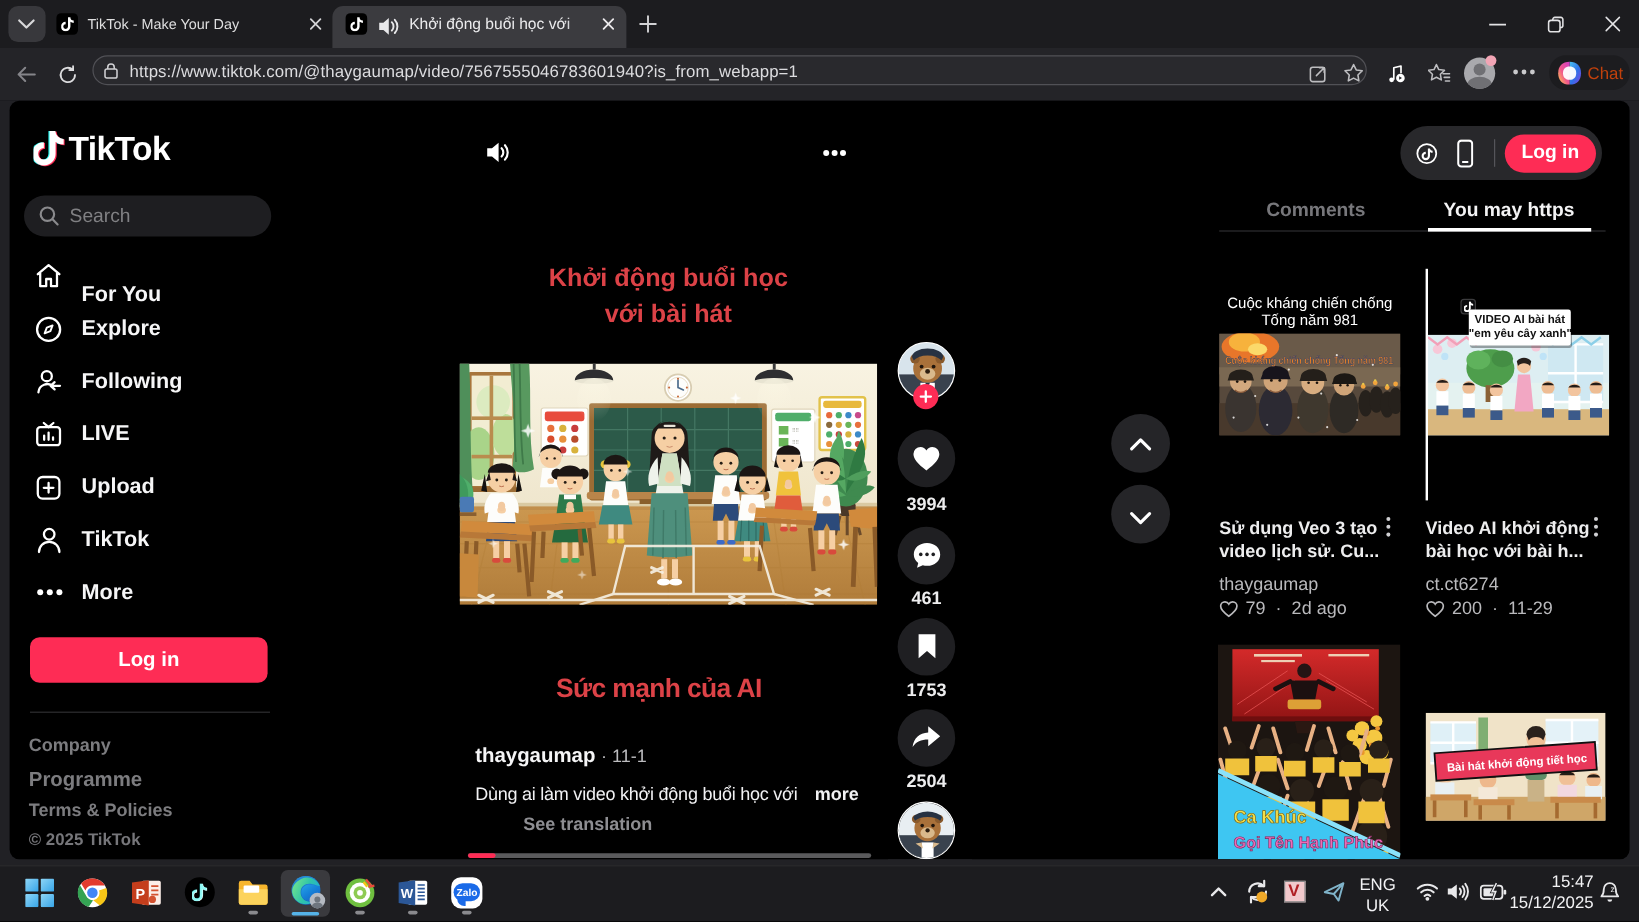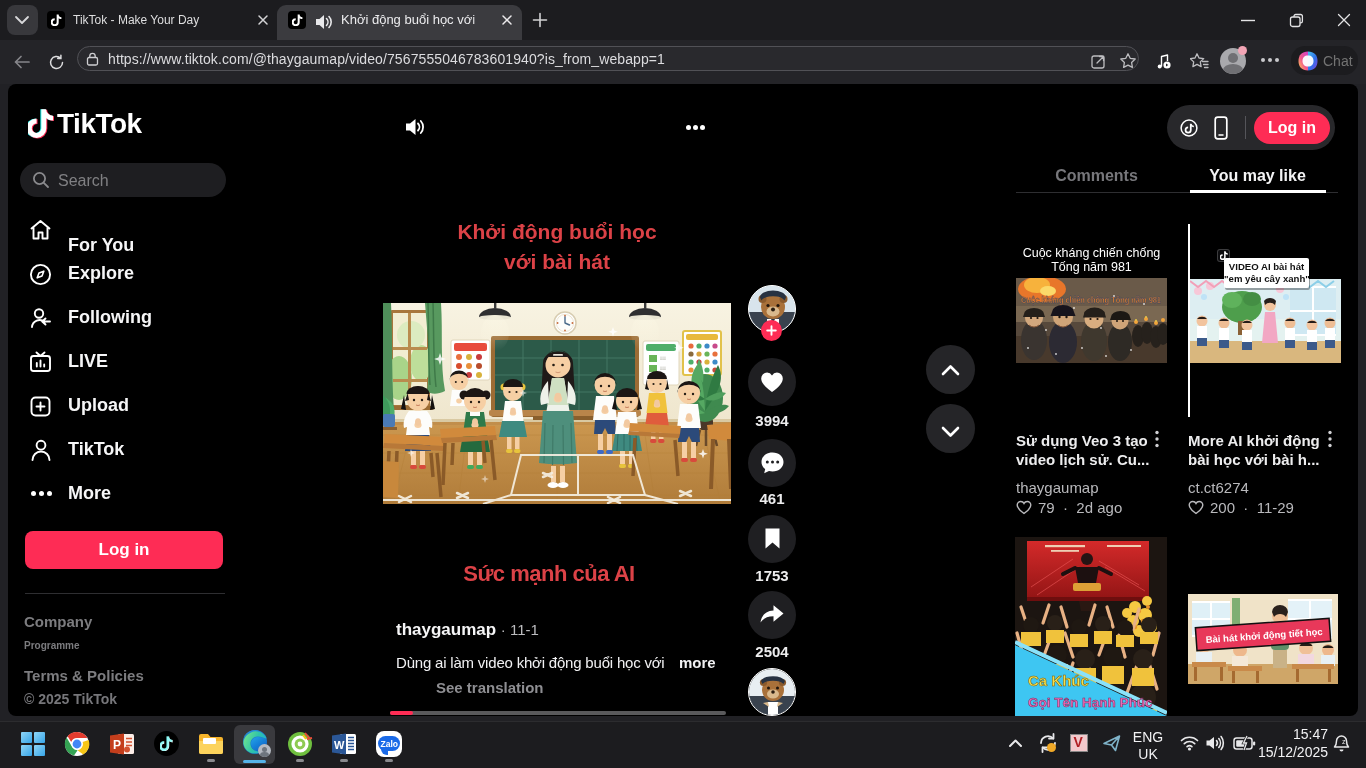--- a/index.html
+++ b/index.html
@@ -105,21 +105,21 @@
       <linearGradient id="cp2" x1="0" y1="1" x2="1" y2="0">
         <stop offset="0" stop-color="#ffd24a"></stop>
         <stop offset="0.45" stop-color="#f2598a"></stop>
         <stop offset="1" stop-color="#d23fc8"></stop>
       </linearGradient>
     </defs>
  <path d="M11 1.5 C17 1.5 20.5 5 20.5 11 C20.5 17 17 20.5 11 20.5 z" fill="url(#cp1)"></path>
  <path d="M11 1.5 C5 1.5 1.5 5 1.5 11 C1.5 17 5 20.5 11 20.5 z" fill="url(#cp2)"></path>
  <path d="M11 5.5 C14.5 5.5 16.5 7.5 16.5 11 C16.5 14.5 14.5 16.5 11 16.5 C7.5 16.5 5.5 14.5 5.5 11 C5.5 7.5 7.5 5.5 11 5.5z" fill="#fff" opacity="0.95"></path>
 </svg>
-<div class="abs" style="left:1323px;top:53px;font-size:14px;color:#737373;">Chat</div>
+<div class="abs" style="left:1323px;top:53px;font-size:14px;color:#c2410c;">Chat</div>
 
 <div class="abs" style="left:0;top:84px;width:1366px;height:637px;background:#212125;"></div>
 <div class="abs" style="left:8px;top:84px;width:1350px;height:632px;background:#000;border-radius:8px;"></div>
 
 <div id="sidebar">
 <svg class="abs" style="left:28px;top:106px" width="26" height="34" viewBox="0 0 24 28">
  <path d="M16.7 1.2 h-4.4 v17.6 a4.4 4.4 0 1 1 -4.4 -4.4 v-4.6 a9 9 0 1 0 9 9 v-9.2 a10.6 10.6 0 0 0 6.2 2.1 v-4.4 a6.4 6.4 0 0 1 -6.4 -6.1 z" fill="#25f4ee" transform="translate(-0.9,0)"></path>
  <path d="M16.7 1.2 h-4.4 v17.6 a4.4 4.4 0 1 1 -4.4 -4.4 v-4.6 a9 9 0 1 0 9 9 v-9.2 a10.6 10.6 0 0 0 6.2 2.1 v-4.4 a6.4 6.4 0 0 1 -6.4 -6.1 z" fill="#fe2c55" transform="translate(0.9,0.5)"></path>
  <path d="M16.7 1.2 h-4.4 v17.6 a4.4 4.4 0 1 1 -4.4 -4.4 v-4.6 a9 9 0 1 0 9 9 v-9.2 a10.6 10.6 0 0 0 6.2 2.1 v-4.4 a6.4 6.4 0 0 1 -6.4 -6.1 z" fill="#fff"></path>
 </svg>
@@ -163,21 +163,21 @@
     </svg>
 <div class="abs" style="left:68px;top:439px;font-size:18px;font-weight:bold;color:#f6f6f7;">TikTok</div>
 <div class="abs" style="left:31px;top:491px;width:5px;height:5px;border-radius:50%;background:#fff;"></div>
 <div class="abs" style="left:39px;top:491px;width:5px;height:5px;border-radius:50%;background:#fff;"></div>
 <div class="abs" style="left:47px;top:491px;width:5px;height:5px;border-radius:50%;background:#fff;"></div>
 <div class="abs" style="left:68px;top:483px;font-size:18px;font-weight:bold;color:#f6f6f7;">More</div>
 
 <div class="abs" style="left:25px;top:531px;width:198px;height:38px;background:#fe2c55;border-radius:8px;text-align:center;line-height:38px;font-size:17px;font-weight:bold;color:#fff;">Log in</div>
 <div class="abs" style="left:25px;top:593px;width:200px;height:1px;background:#2e2e31;"></div>
 <div class="abs" style="left:24px;top:613px;font-size:15px;font-weight:bold;color:#7c7c7f;">Company</div>
-<div class="abs" style="left:24px;top:640px;font-size:10px;font-weight:bold;color:#7c7c7f;">Programme</div>
+<div class="abs" style="left:24px;top:640px;font-size:17px;font-weight:bold;color:#7c7c7f;">Programme</div>
 <div class="abs" style="left:24px;top:667px;font-size:15px;font-weight:bold;color:#7c7c7f;">Terms &amp; Policies</div>
 <div class="abs" style="left:24px;top:691px;font-size:14px;font-weight:bold;color:#76767a;">© 2025 TikTok</div>
 </div>
 
 <div id="player">
 <svg class="abs" id="classroom" style="left:383px;top:303px" width="348" height="201" viewBox="0 0 348 201">
  <defs>
   <linearGradient id="wall" x1="0" y1="0" x2="0" y2="1">
           <stop offset="0" stop-color="#f8f3e2"></stop>
           <stop offset="1" stop-color="#efe6cd"></stop>
@@ -620,21 +620,21 @@
       <path d="M11.6 4.7 h-1.7 v6.3 a1.75 1.75 0 1 1 -1.75 -1.75 v-1.75 a3.5 3.5 0 1 0 3.5 3.5 v-3.4 a4 4 0 0 0 2.2 0.75 v-1.7 a2.4 2.4 0 0 1 -2.25 -1.95 z" fill="#fff"></path>
     </svg>
 <svg class="abs" style="left:1214px;top:116px" width="14" height="24" viewBox="0 0 14 24">
       <rect x="1.2" y="1.2" width="11.6" height="21.6" rx="2.6" stroke="#fff" stroke-width="1.7" fill="none"></rect>
       <path d="M5 19 h4" stroke="#fff" stroke-width="1.5" stroke-linecap="round"></path>
     </svg>
 <div class="abs" style="left:1245px;top:116px;width:1px;height:23px;background:#55555a;"></div>
 <div class="abs" style="left:1254px;top:112px;width:76px;height:32px;background:#fe2c55;border-radius:16px;text-align:center;line-height:32px;font-size:16px;font-weight:bold;color:#fff;">Log in</div>
 
 <div class="abs" style="left:1016px;top:167px;width:161px;text-align:center;font-size:16px;font-weight:bold;color:#77777b;">Comments</div>
-<div class="abs" style="left:1177px;top:167px;width:161px;text-align:center;font-size:16px;font-weight:bold;color:#f3f3f4;">You may like</div>
+<div class="abs" style="left:1177px;top:167px;width:161px;text-align:center;font-size:16px;font-weight:bold;color:#f3f3f4;">You may https</div>
 <div class="abs" style="left:1016px;top:192px;width:322px;height:1px;background:#2e2e31;"></div>
 <div class="abs" style="left:1190px;top:190px;width:136px;height:2.5px;background:#fff;"></div>
 
 <div class="abs" style="left:1016px;top:246px;width:151px;text-align:center;font-size:12.5px;color:#fff;line-height:14px;">Cuộc kháng chiến chống<br>Tống năm 981</div>
 <svg class="abs" style="left:1016px;top:278px" width="151" height="85" viewBox="0 0 151 85">
  <rect width="151" height="85" fill="#57493c"></rect>
  <rect width="151" height="34" fill="#6a5a49"></rect>
  <path d="M0 28 h151 v16 h-151 z" fill="#7a6852"></path>
  <ellipse cx="26" cy="11" rx="24" ry="13" fill="#e8762a"></ellipse>
  <ellipse cx="21" cy="7" rx="13" ry="8" fill="#f7b23c"></ellipse>
@@ -783,21 +783,21 @@
         <circle cx="2" cy="9" r="1.7" fill="#cfcfd2"></circle>
         <circle cx="2" cy="15.5" r="1.7" fill="#cfcfd2"></circle>
       </svg>
     </div>
 <div class="abs" style="left:1016px;top:479px;font-size:15px;color:#b9b9bc;">thaygaumap</div>
 <svg class="abs" style="left:1016px;top:500px" width="16" height="15" viewBox="0 0 16 15">
       <path d="M8 13.5 C3.5 10.4 1.2 7.6 1.2 5.1 A3.6 3.6 0 0 1 4.8 1.5 A3.6 3.6 0 0 1 8 3.4 A3.6 3.6 0 0 1 11.2 1.5 A3.6 3.6 0 0 1 14.8 5.1 C14.8 7.6 12.5 10.4 8 13.5 Z" stroke="#b9b9bc" stroke-width="1.4" fill="none"></path>
     </svg>
 <div class="abs" style="left:1038px;top:499px;font-size:15px;color:#b9b9bc;">79&nbsp;&nbsp;·&nbsp;&nbsp;2d ago</div>
 
-<div class="abs" style="left:1188px;top:431px;font-size:15px;font-weight:bold;color:#ededee;line-height:19px;">More AI khởi động</div>
+<div class="abs" style="left:1188px;top:431px;font-size:15px;font-weight:bold;color:#ededee;line-height:19px;">Video AI khởi động</div>
 <div class="abs" style="left:1188px;top:450px;font-size:15px;font-weight:bold;color:#ededee;line-height:19px;">bài học với bài h...</div>
 <div class="abs" style="left:1328px;top:430px;">
       <svg width="4" height="18" viewBox="0 0 4 18">
         <circle cx="2" cy="2.5" r="1.7" fill="#cfcfd2"></circle>
         <circle cx="2" cy="9" r="1.7" fill="#cfcfd2"></circle>
         <circle cx="2" cy="15.5" r="1.7" fill="#cfcfd2"></circle>
       </svg>
     </div>
 <div class="abs" style="left:1188px;top:479px;font-size:15px;color:#b9b9bc;">ct.ct6274</div>
 <svg class="abs" style="left:1188px;top:500px" width="16" height="15" viewBox="0 0 16 15">

